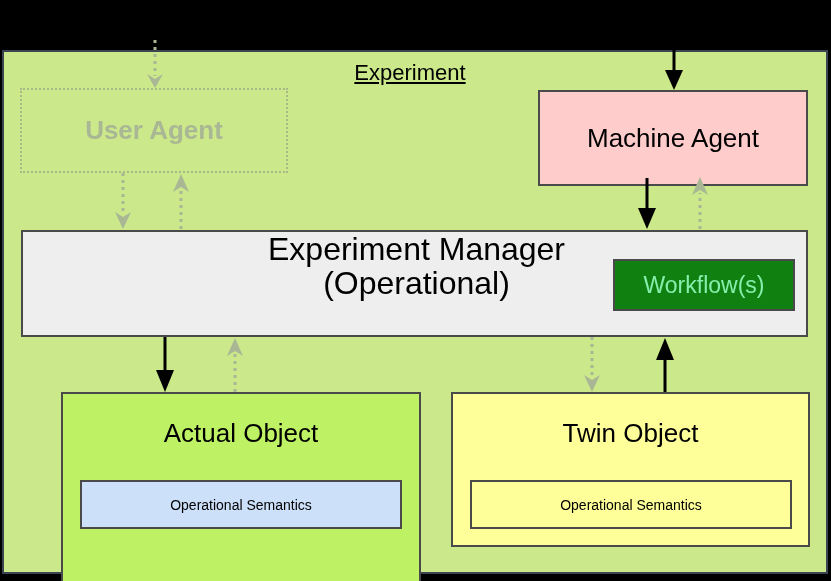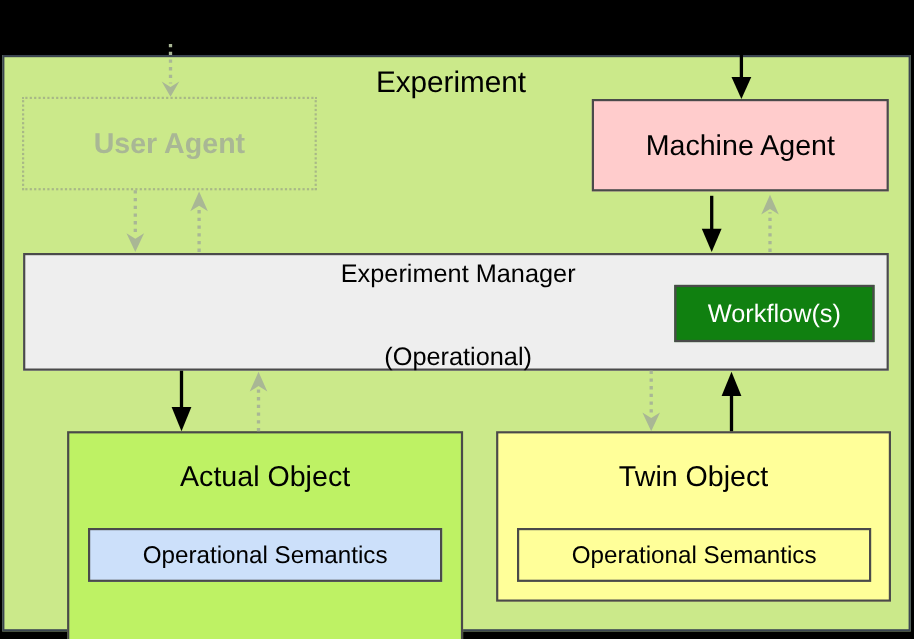--- a/index.html
+++ b/index.html
@@ -27,23 +27,24 @@
     border: 2px solid #3b4551;
     box-sizing: border-box;
   }
 
   .experiment-title {
     position: absolute;
     left: 300px;
     top: 60px;
     width: 220px;
     text-align: center;
-    font-size: 27px;
+    font-size: 22px;
     color: #000000;
     white-space: nowrap;
+    text-decoration: underline;
   }
 
   
   .node {
     position: absolute;
     box-sizing: border-box;
     display: flex;
     flex-direction: column;
     align-items: center;
     color: #000000;
@@ -61,21 +62,21 @@
   }
   .user-agent .node-label {
     font-size: 26px;
     color: #a9b795;
   }
 
   .machine-agent {
     left: 538px;
     top: 90px;
     width: 270px;
-    height: 84px;
+    height: 96px;
     background: #ffcccc;
     border: 2px solid #4a4a4a;
     justify-content: center;
   }
   .machine-agent .node-label { font-size: 26px; }
 
   .experiment-manager {
     left: 21px;
     top: 230px;
     width: 787px;
@@ -86,41 +87,40 @@
   }
   .em-text {
     position: absolute;
     left: 0;
     top: 0;
     width: 787px;
     height: 107px;
     display: flex;
     flex-direction: column;
     align-items: center;
-    justify-content: center;
-    font-size: 23px;
+    justify-content: flex-start;
+    font-size: 32px;
     line-height: 34px;
     pointer-events: none;
-    gap: 42px;
   }
   .em-line { display: block; }
 
   .workflow-box {
     position: absolute;
     left: 590px;
     top: 27px;
     width: 182px;
     height: 52px;
     background: #108010;
     border: 2px solid #4a4a4a;
     box-sizing: border-box;
     display: flex;
     align-items: center;
     justify-content: center;
-    color: #ffffff;
+    color: #86efac;
     font-size: 23px;
   }
 
   .actual-object {
     left: 21px;
     top: 392px;
     width: 360px;
     height: 212px;
     background: #bef264;
     border: 2px solid #4a4a4a;
@@ -142,21 +142,21 @@
     position: absolute;
     left: 17px;
     top: 86px;
     width: 322px;
     height: 49px;
     box-sizing: border-box;
     border: 2px solid #4a4a4a;
     display: flex;
     align-items: center;
     justify-content: center;
-    font-size: 22px;
+    font-size: 14px;
   }
   .actual-object .inner-box { background: #cce0fa; }
   .twin-object .inner-box { background: #ffff99; }
 
   
   .arrows {
     position: absolute;
     left: 0;
     top: 0;
     width: 831px;

